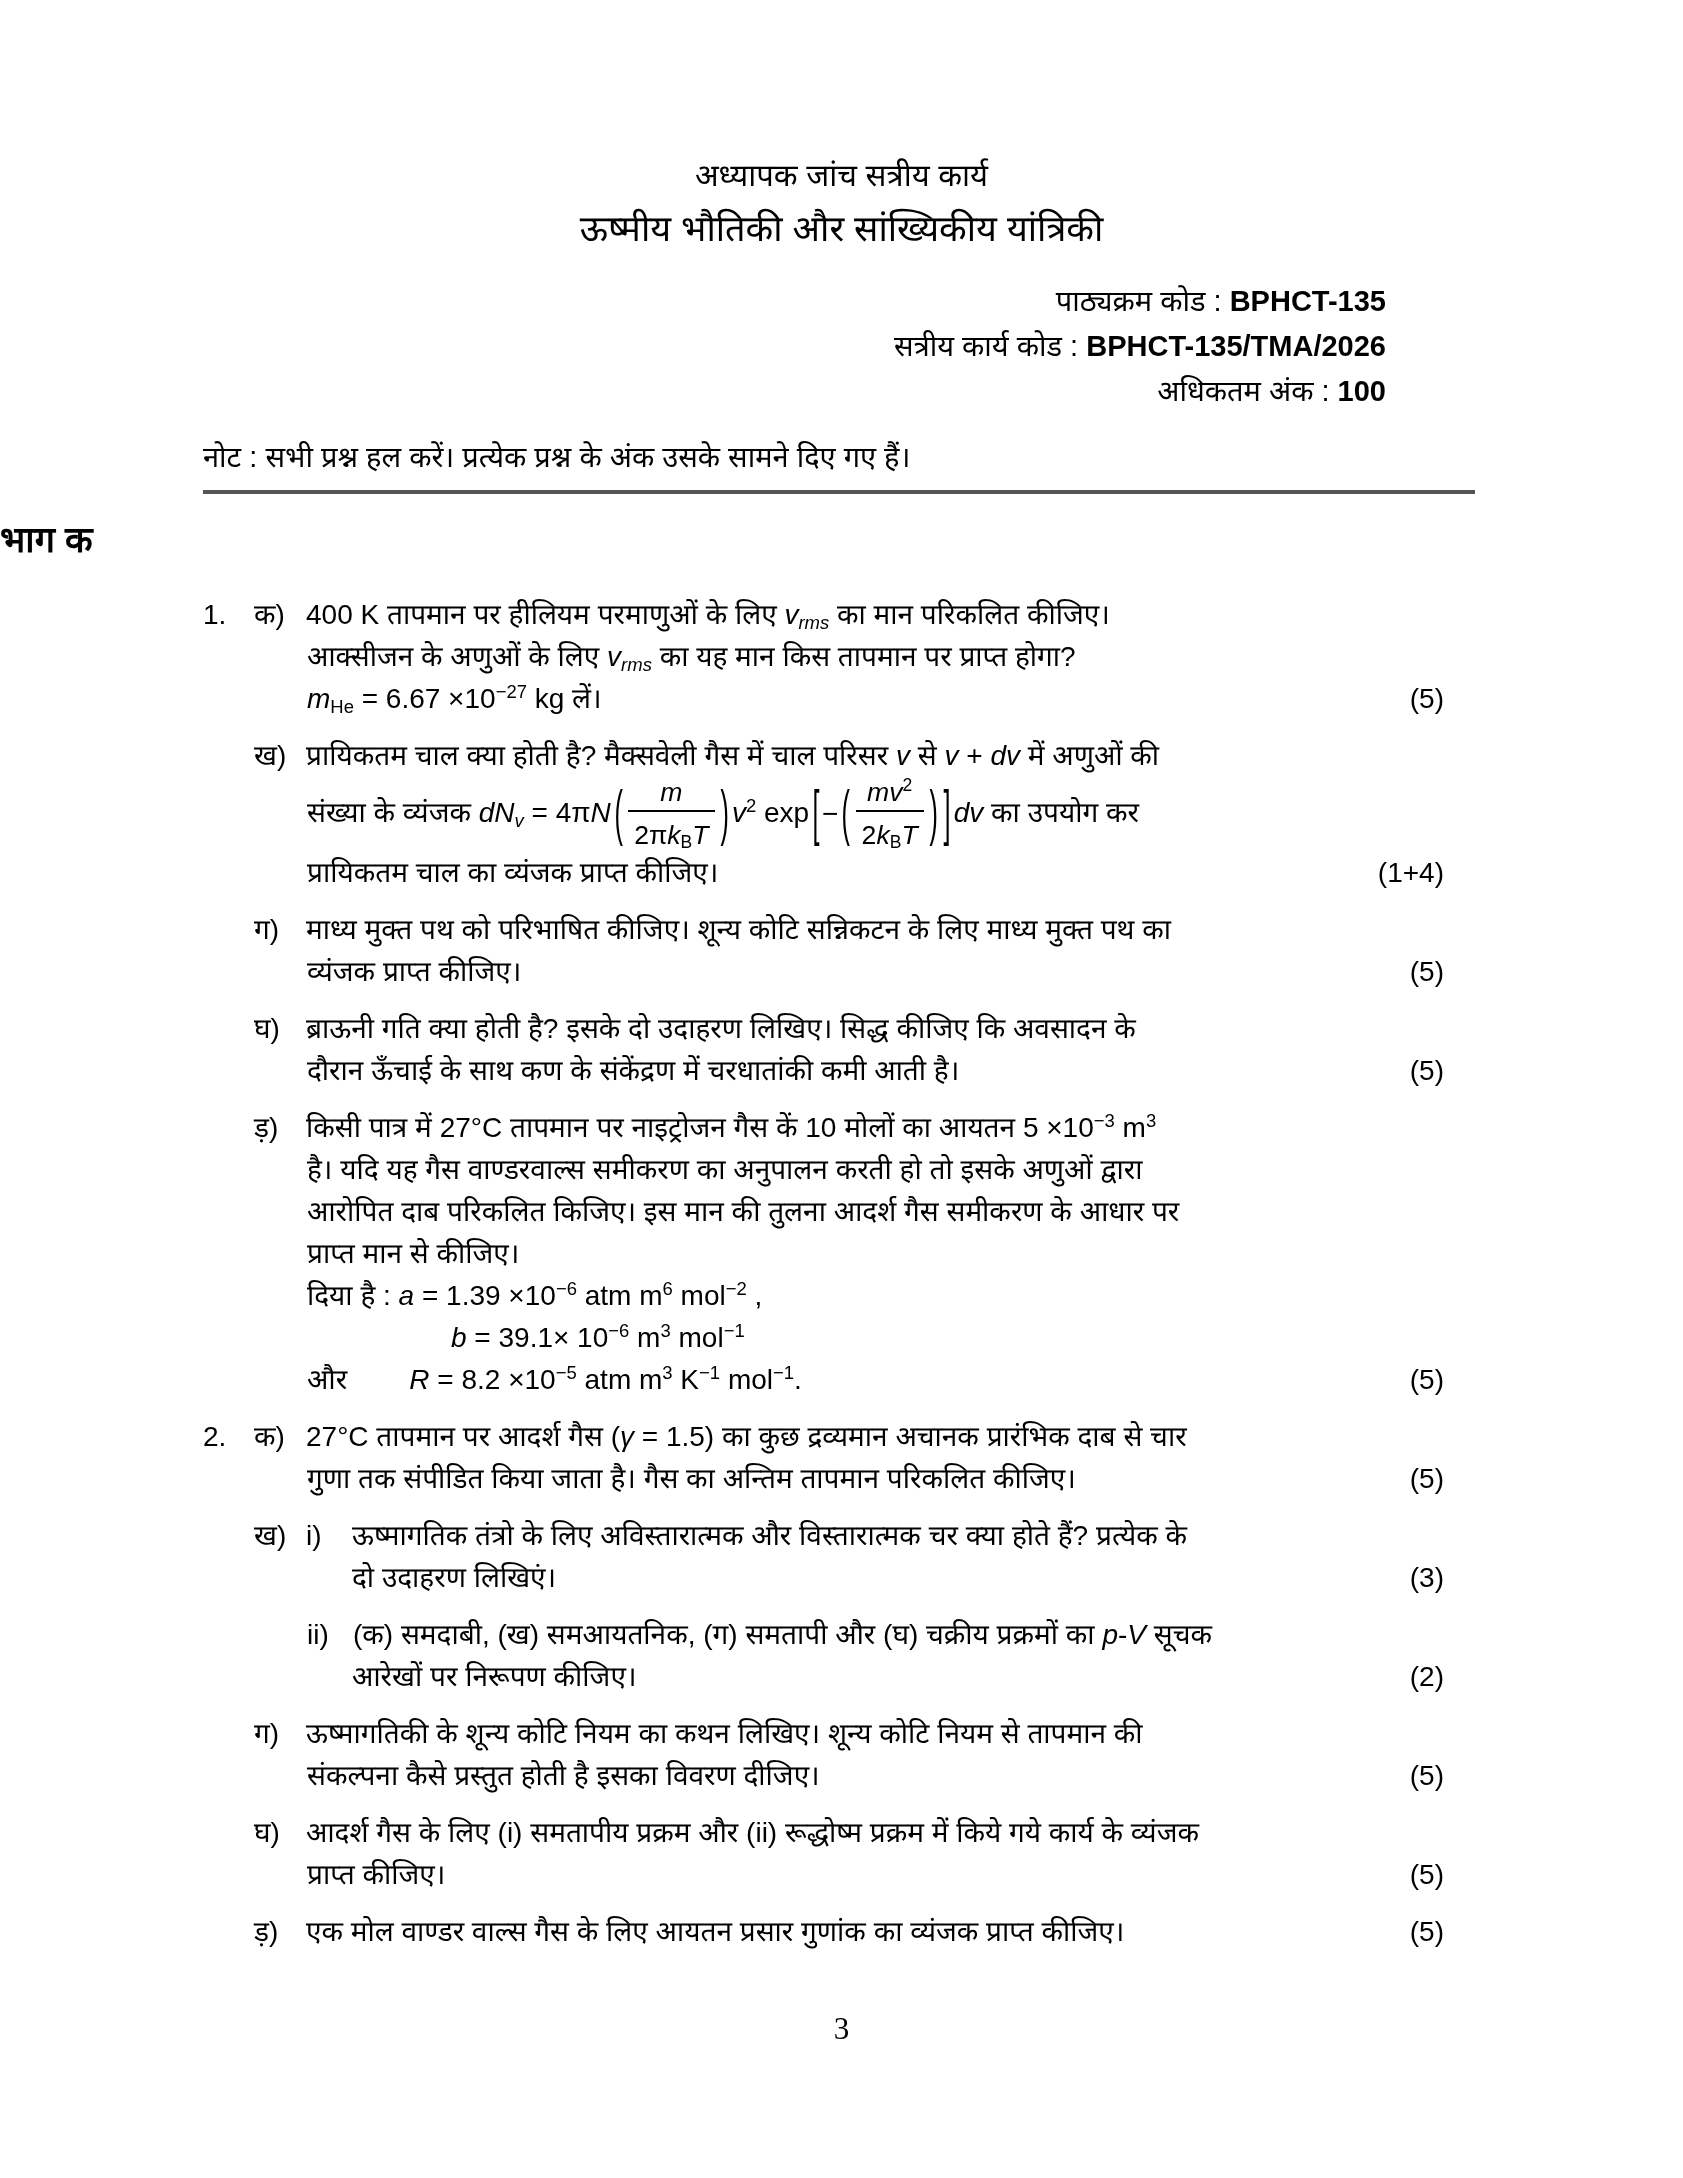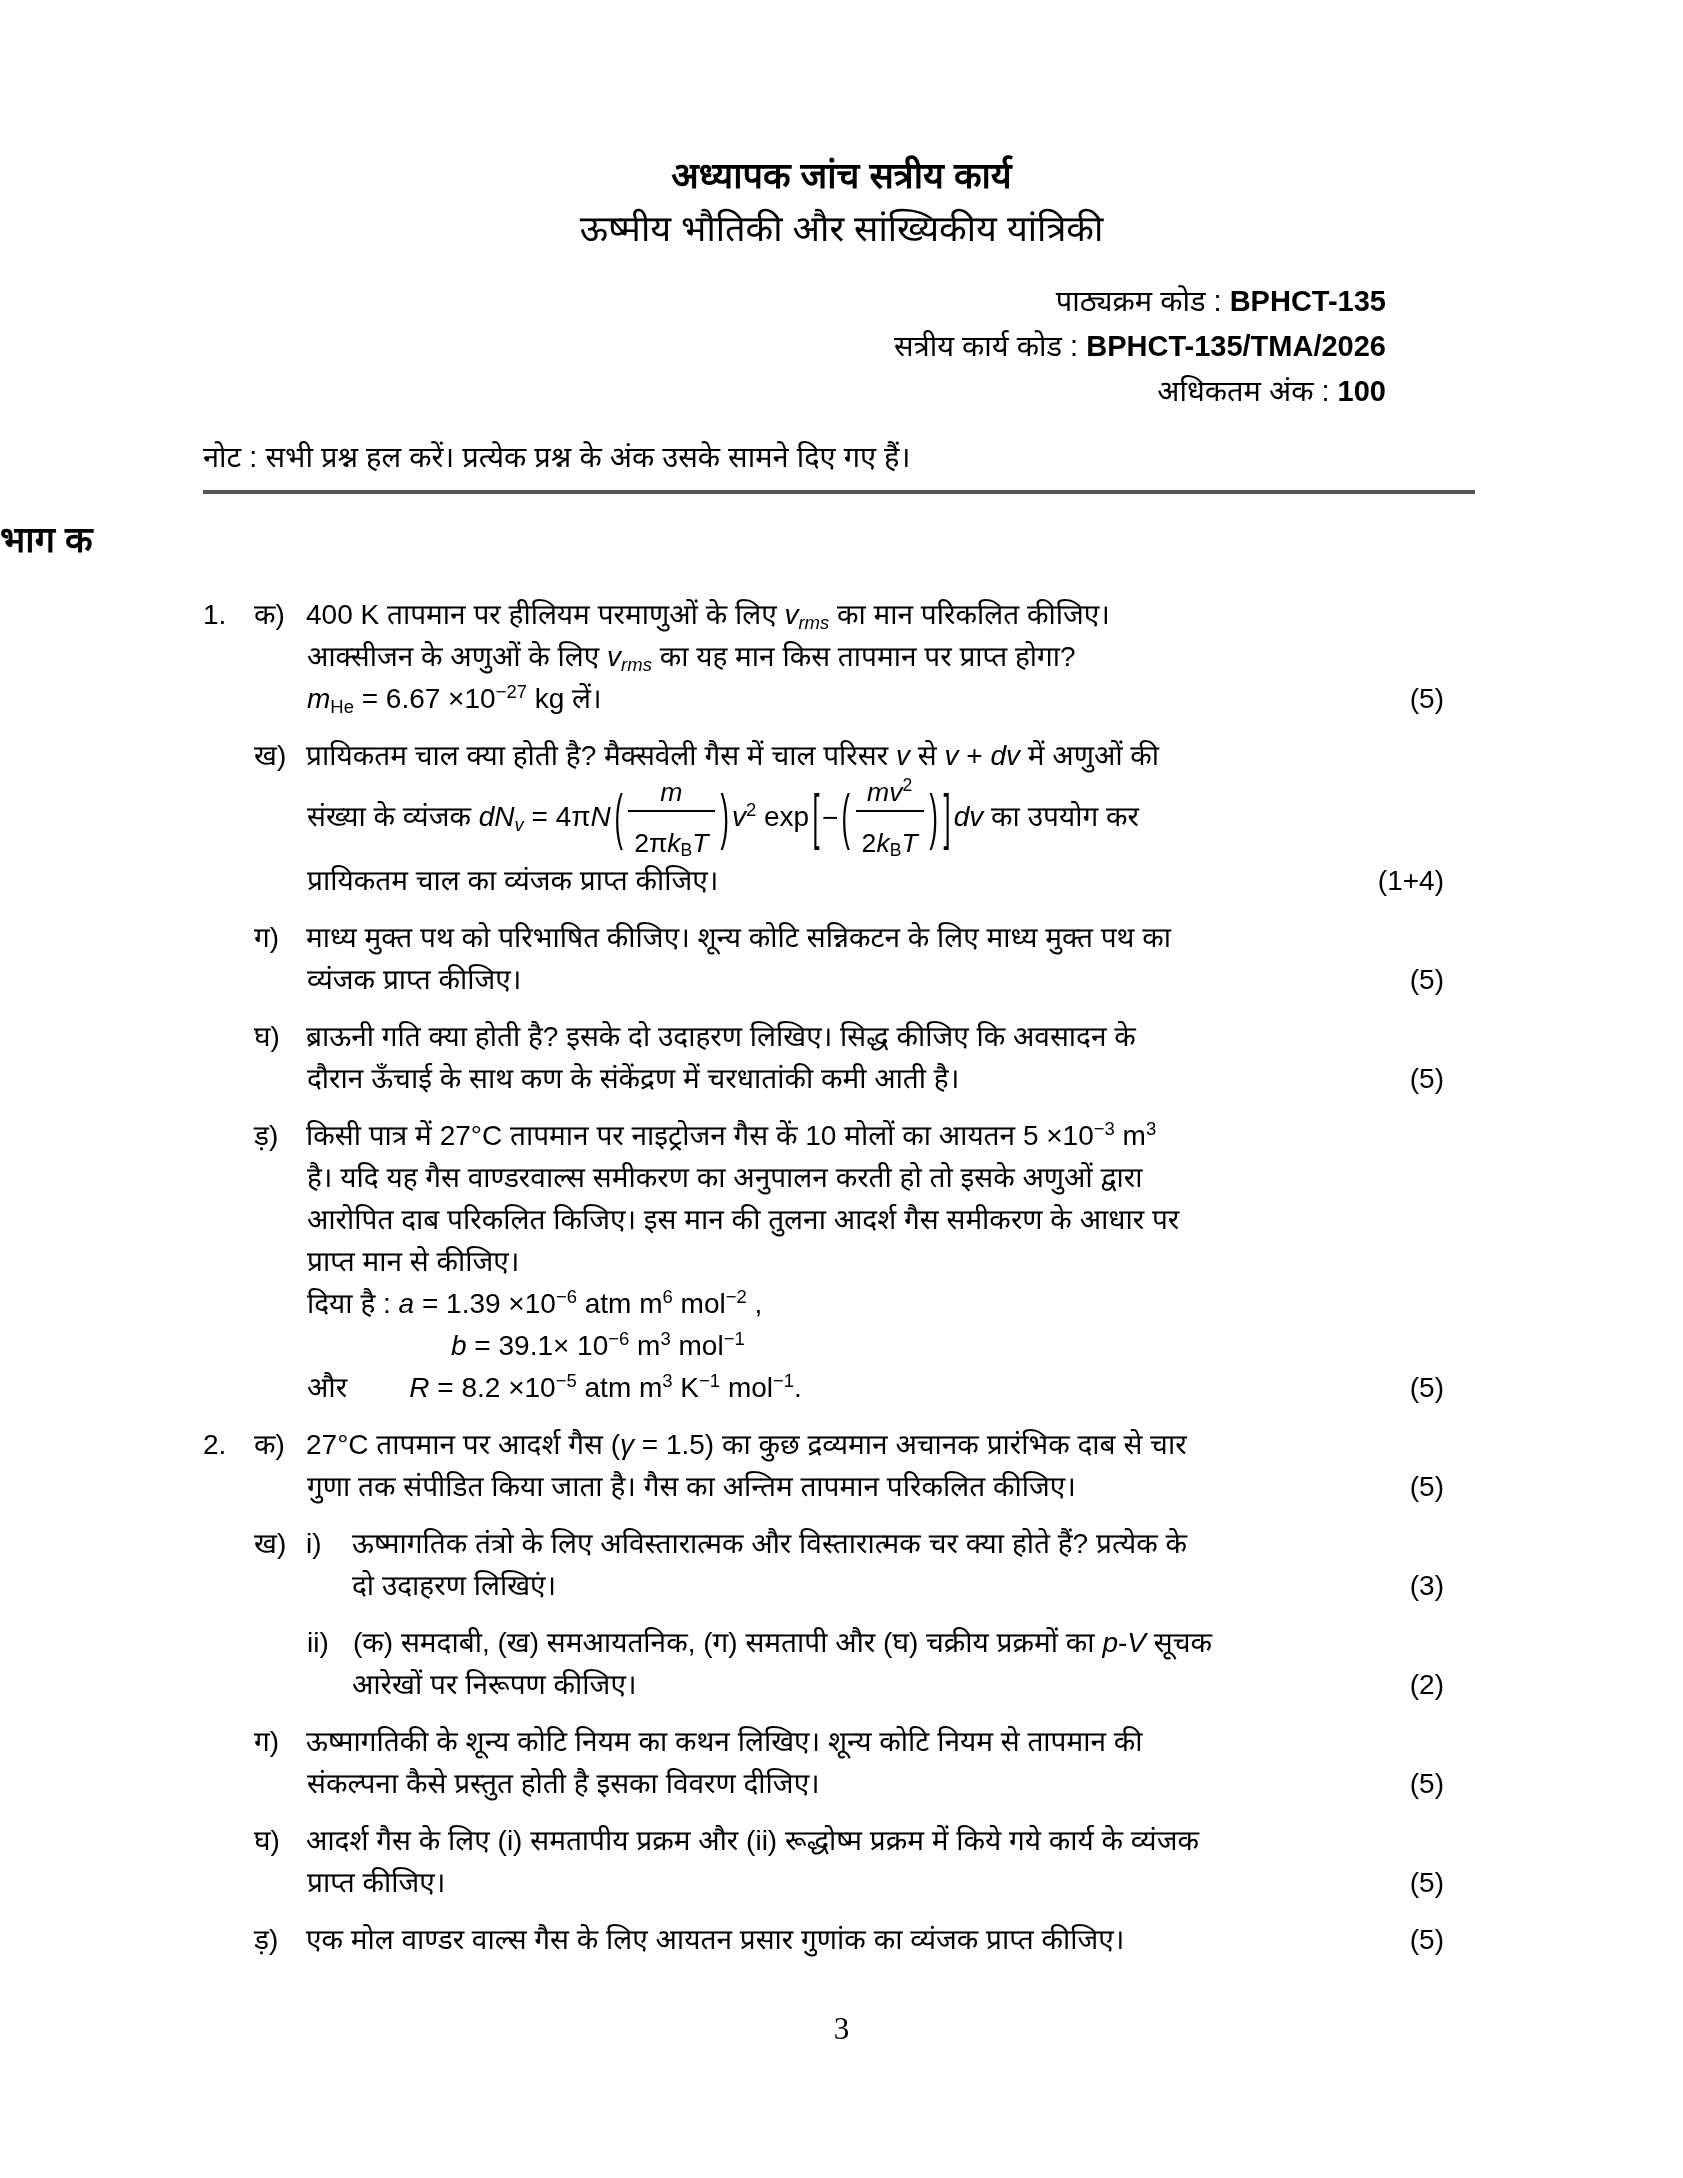--- a/index.html
+++ b/index.html
@@ -8,21 +8,21 @@
     width:1683px;height:2178px;
     margin:0 auto;
     background:#ffffff;
     color:#000;
     font-family:"Liberation Sans","DejaVu Sans",sans-serif;
     font-size:28px;
     line-height:42px;
     overflow:hidden;
   }
   .titles{text-align:center;padding-top:156px;}
-  .t1{font-size:36px;line-height:40px;font-weight:bold;}
+  .t1{font-size:31px;line-height:40px;}
   .t2{font-size:36px;line-height:57px;margin-top:4px;}
   .info{margin:22px 297px 0 203px;text-align:right;line-height:45px;font-size:29px;}
   .info .val{font-weight:bold;}
   .note{margin:22px 208px 0 203px;padding-bottom:12px;border-bottom:4px solid #555;font-size:29px;}
   .section-heading{text-align:left;font-size:36px;font-weight:bold;margin-top:22px;line-height:48px;}
   .content{position:relative;margin:30px 233px 0 203px;}
   .part{margin-top:15px;}
   .line{position:relative;padding-right:117px;min-height:42px;}
   .line.first{display:flex;}
   .qnum{flex:0 0 51px;}
@@ -37,21 +37,21 @@
   .it{font-style:italic;}
   sub,sup{font-size:0.66em;line-height:0;}
   sub{vertical-align:-0.25em;}
   sup{vertical-align:0.55em;}
   .frac{
     display:inline-flex;flex-direction:column;align-items:center;
     vertical-align:middle;text-align:center;
     font-size:0.95em;line-height:1.2;margin:0 3px;
   }
   .fnum{display:block;padding:0 6px 1px;}
-  .fden{display:block;padding:16px 6px 0;border-top:2px solid #000;}
+  .fden{display:block;padding:8px 6px 0;border-top:2px solid #000;}
   .dwrap{display:inline-flex;align-items:center;vertical-align:middle;margin:0 1px;}
   .dmid{display:inline-flex;align-items:center;}
   .dstretch{
     display:inline-block;
     transform:scaleY(2.15) scaleX(0.9);
     transform-origin:center;
     font-weight:300;padding:0 2px;
   }
   .pagenum{
     position:absolute;left:0;right:0;top:2008px;

